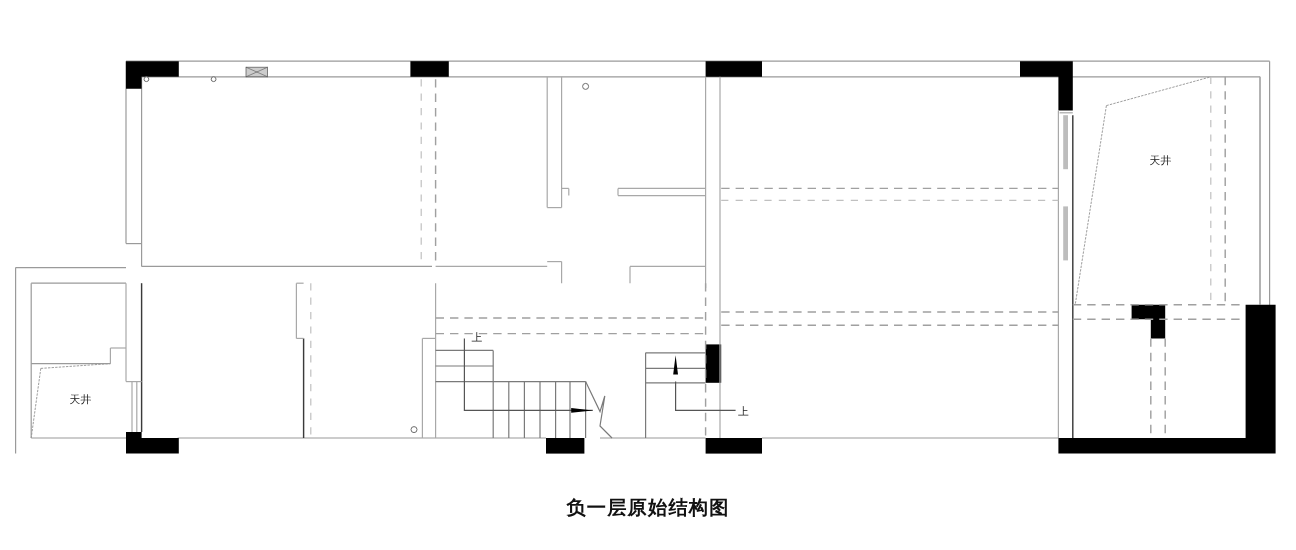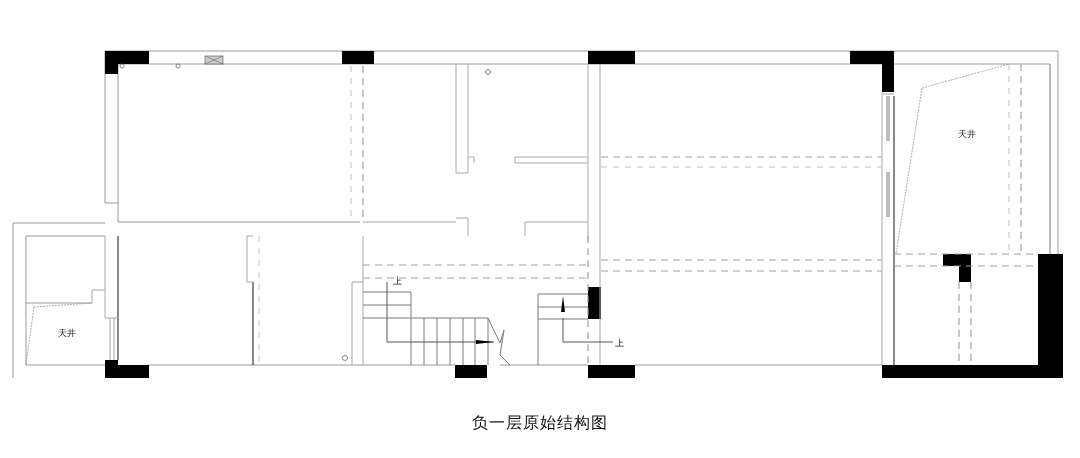--- a/index.html
+++ b/index.html
@@ -11,21 +11,21 @@
     .dash { stroke: #a0a0a0; stroke-width: 1.2; stroke-dasharray: 7 5; fill: none; }
     .dash-light { stroke: #c0c0c0; stroke-width: 1; stroke-dasharray: 6 6; fill: none; }
     .col { fill: #000000; }
     .stair { stroke: #7a7a7a; stroke-width: 1; fill: none; }
     .arrow { stroke: #555; stroke-width: 1; fill: none; }
     .dot { fill: #fff; stroke: #666; stroke-width: 0.8; }
     .skylight-line { stroke: #999; stroke-width: 0.8; stroke-dasharray: 2 1; fill: none; }
     .label { font-family: "DejaVu Sans", sans-serif; font-size: 9px; fill: #222; }
     .caption {
       position: absolute; left: 0; width: 1080px; top: 413px; text-align: center;
-      font-family: "DejaVu Sans", sans-serif; font-size: 16px; font-weight: normal; color: #111;
+      font-family: "DejaVu Sans", sans-serif; font-size: 16px; font-weight: bold; color: #111;
       letter-spacing: 1px;
     }
   </style>
 </head>
 <body>
 
 <svg id="plan" viewBox="0 0 1080 458" xmlns="http://www.w3.org/2000/svg">
 
   <g>
 

